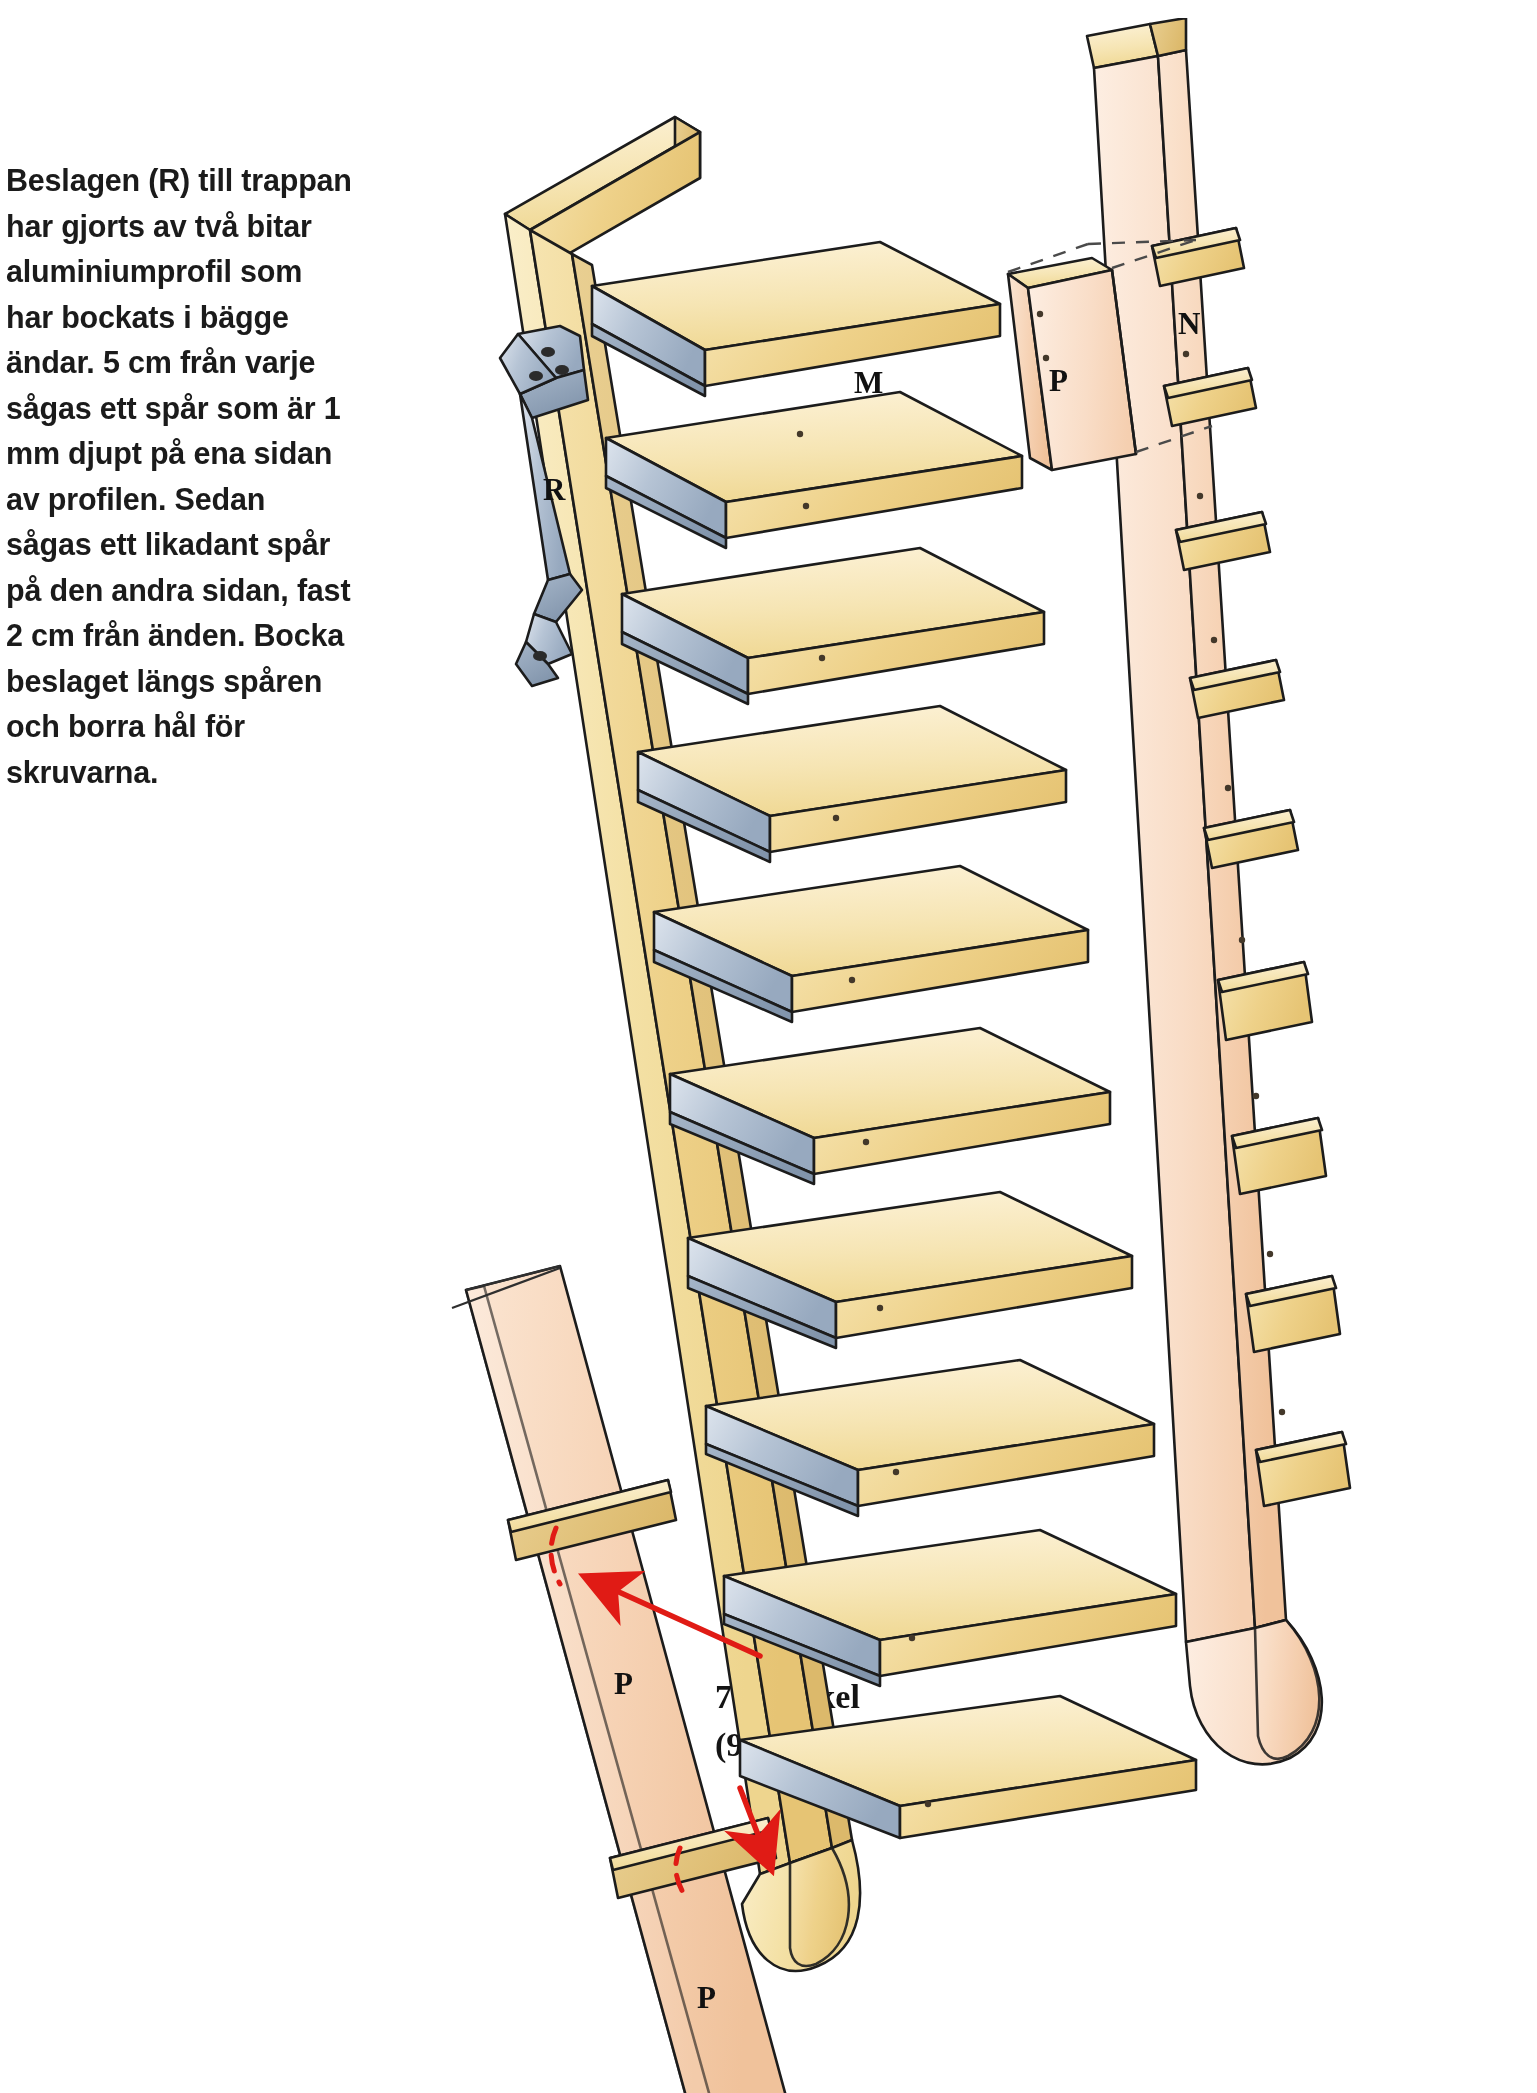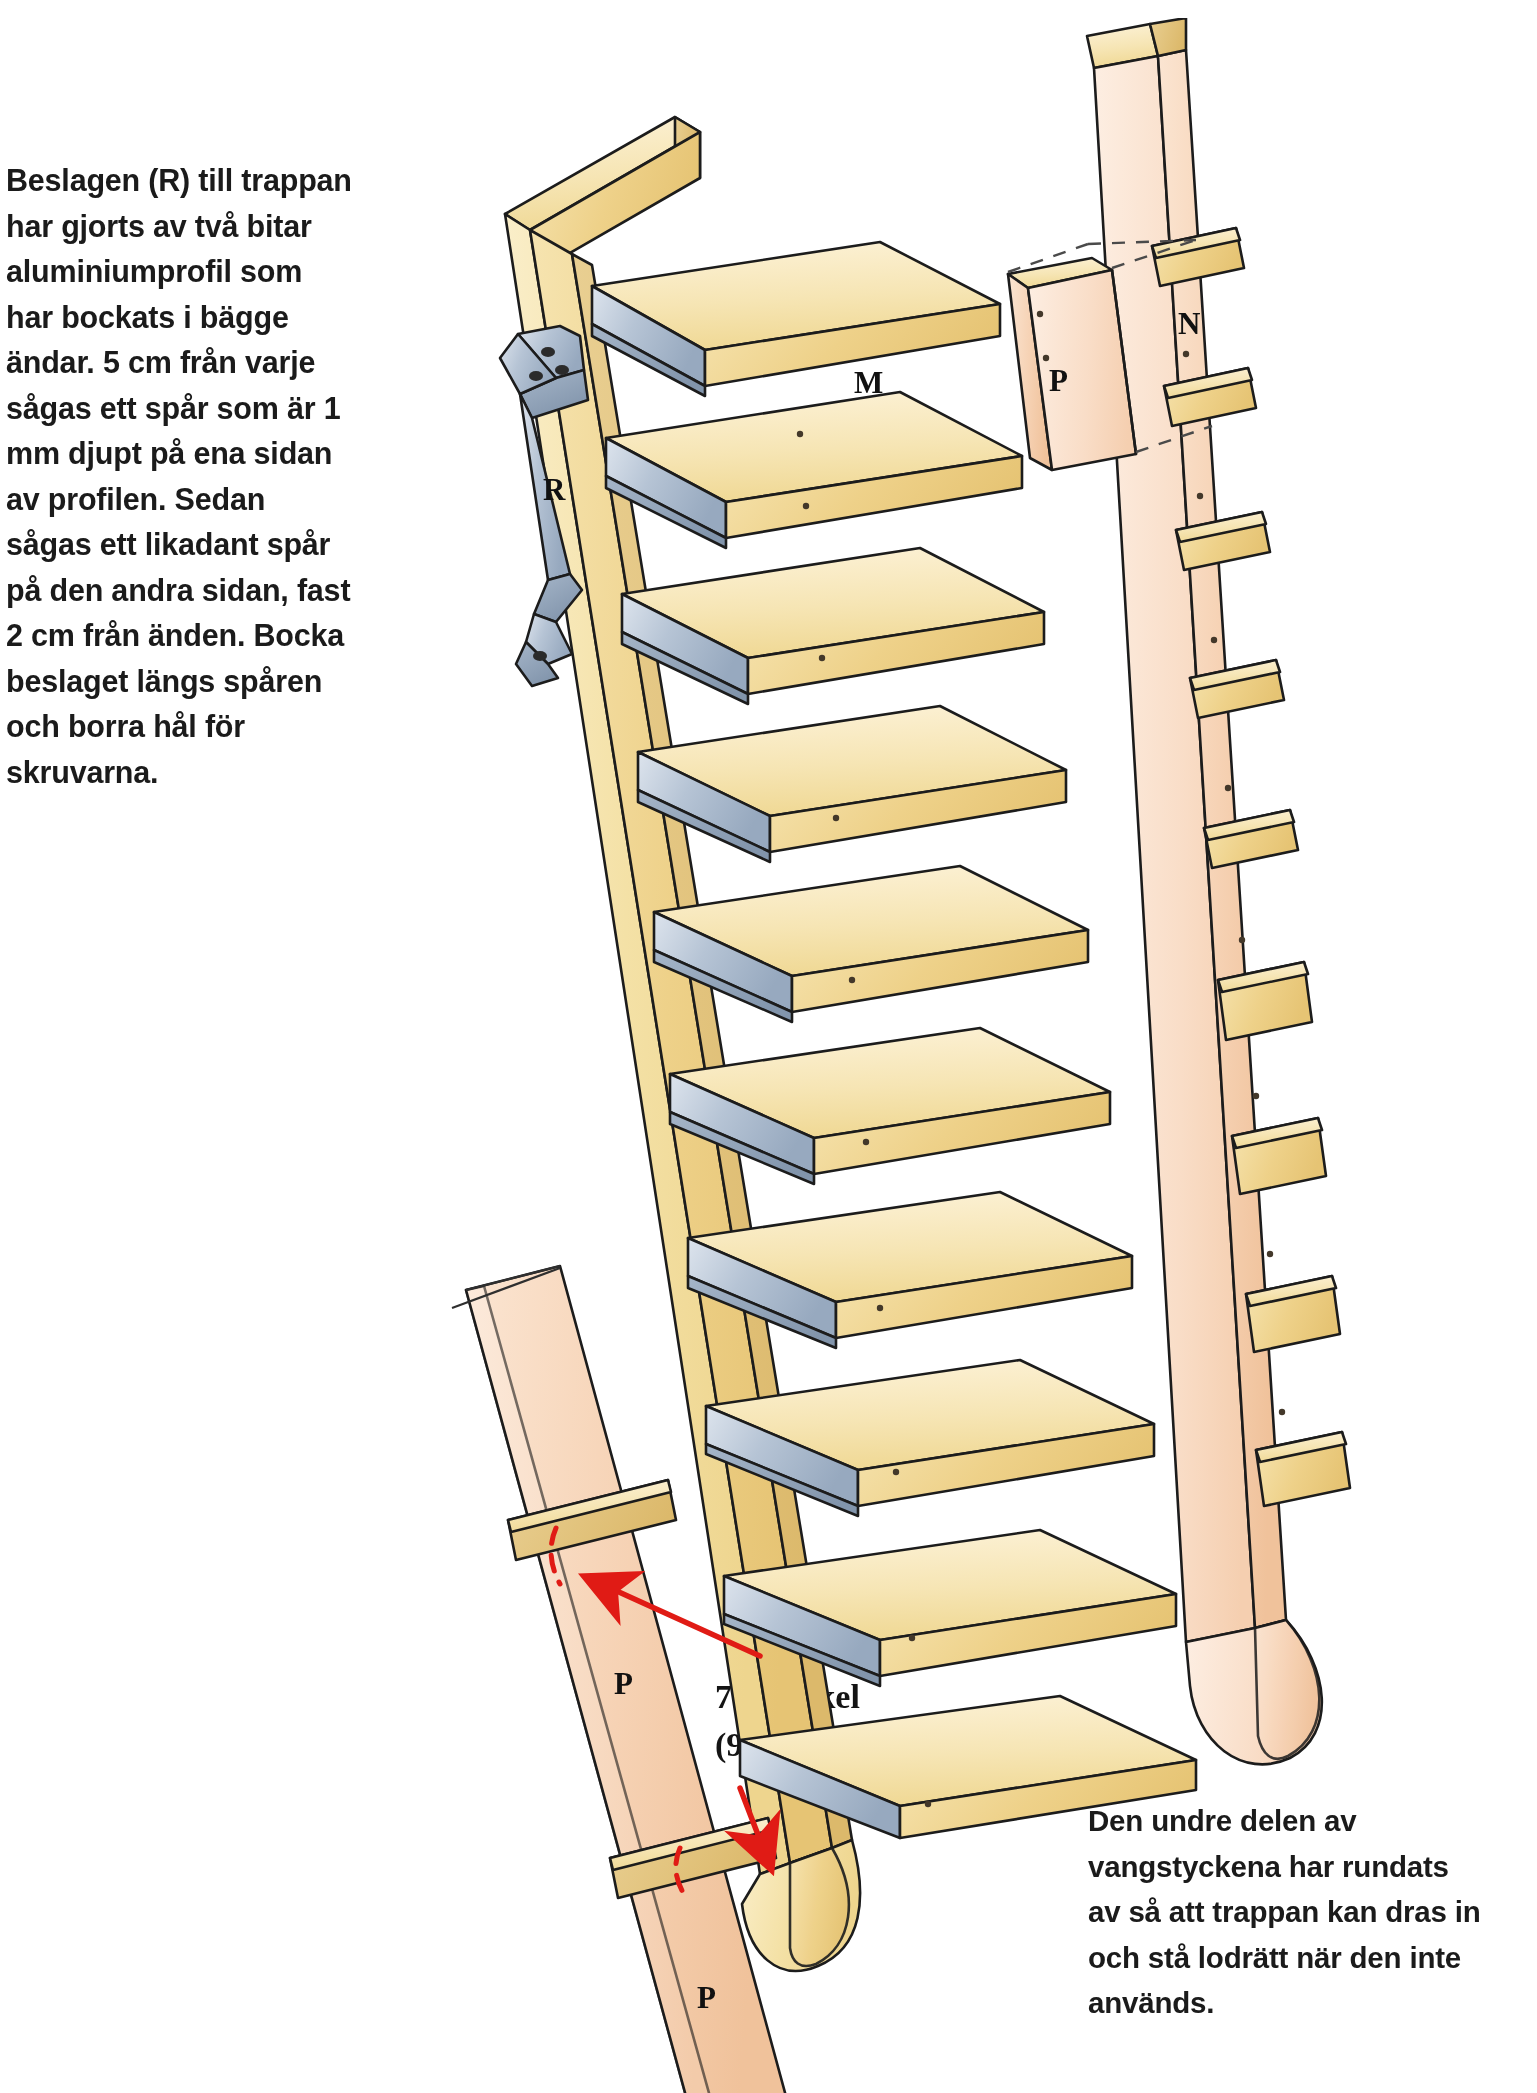--- a/index.html
+++ b/index.html
@@ -44,21 +44,20 @@
   svg.overlay{position:absolute;left:0;top:0;width:1537px;height:2093px;
               pointer-events:none;}
 </style>
 </head>
 <body>
 
 <div class="canvas">
 
   <div class="bodytext" id="intro-text">Beslagen (R) till trappan har gjorts av två bitar aluminiumprofil som har bockats i bägge ändar. 5 cm från varje sågas ett spår som är 1 mm djupt på ena sidan av profilen. Sedan sågas ett likadant spår på den andra sidan, fast 2 cm från änden. Bocka beslaget längs spåren och borra hål för skruvarna.</div>
 
-  <div class="bodytext" id="bottom-note-text">Den undre delen av vangstyckena har rundats av så att trappan kan dras in och stå lodrätt när den inte används.</div>
 
   <div id="angle-note">
     <div>75° vinkel</div>
     <div>(90-15)</div>
   </div>
 
   <svg class="overlay" viewBox="0 0 1537 2093">
     <defs>
 
       <linearGradient id="gLight" x1="0" y1="0" x2="1" y2="0.25">

